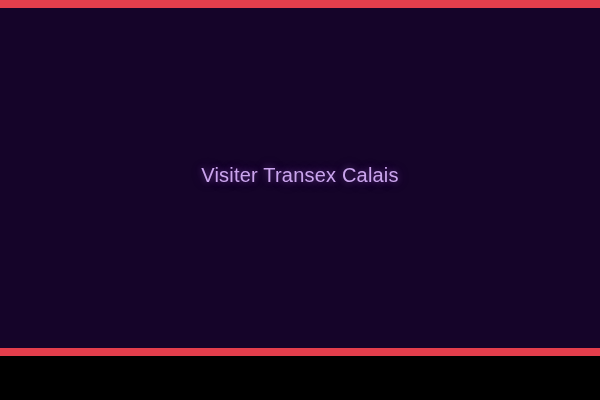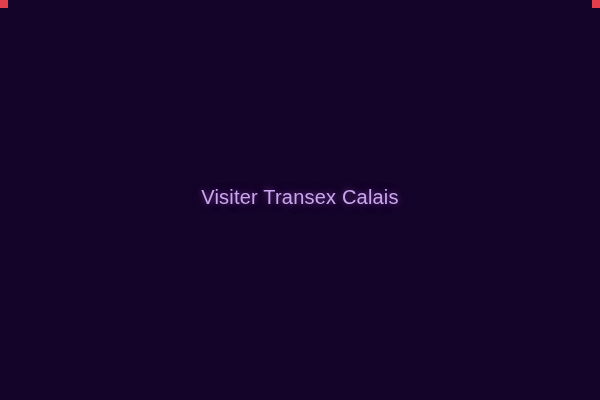--- a/index.html
+++ b/index.html
@@ -11,24 +11,25 @@
 
   body {
     width: 600px;
     height: 400px;
     overflow: hidden;
   }
 
   #banner {
     position: relative;
     width: 600px;
-    height: 400px;
+    height: 356px;
     box-sizing: border-box;
     background-color: #150429;
     display: flex;
+    flex-direction: column;
     align-items: stretch;
     justify-content: space-between;
     overflow: hidden;
   }
 
   .accent-bar {
     width: 100%;
     height: 8px;
     background-color: #e33e4c;
     flex: 0 0 8px;

